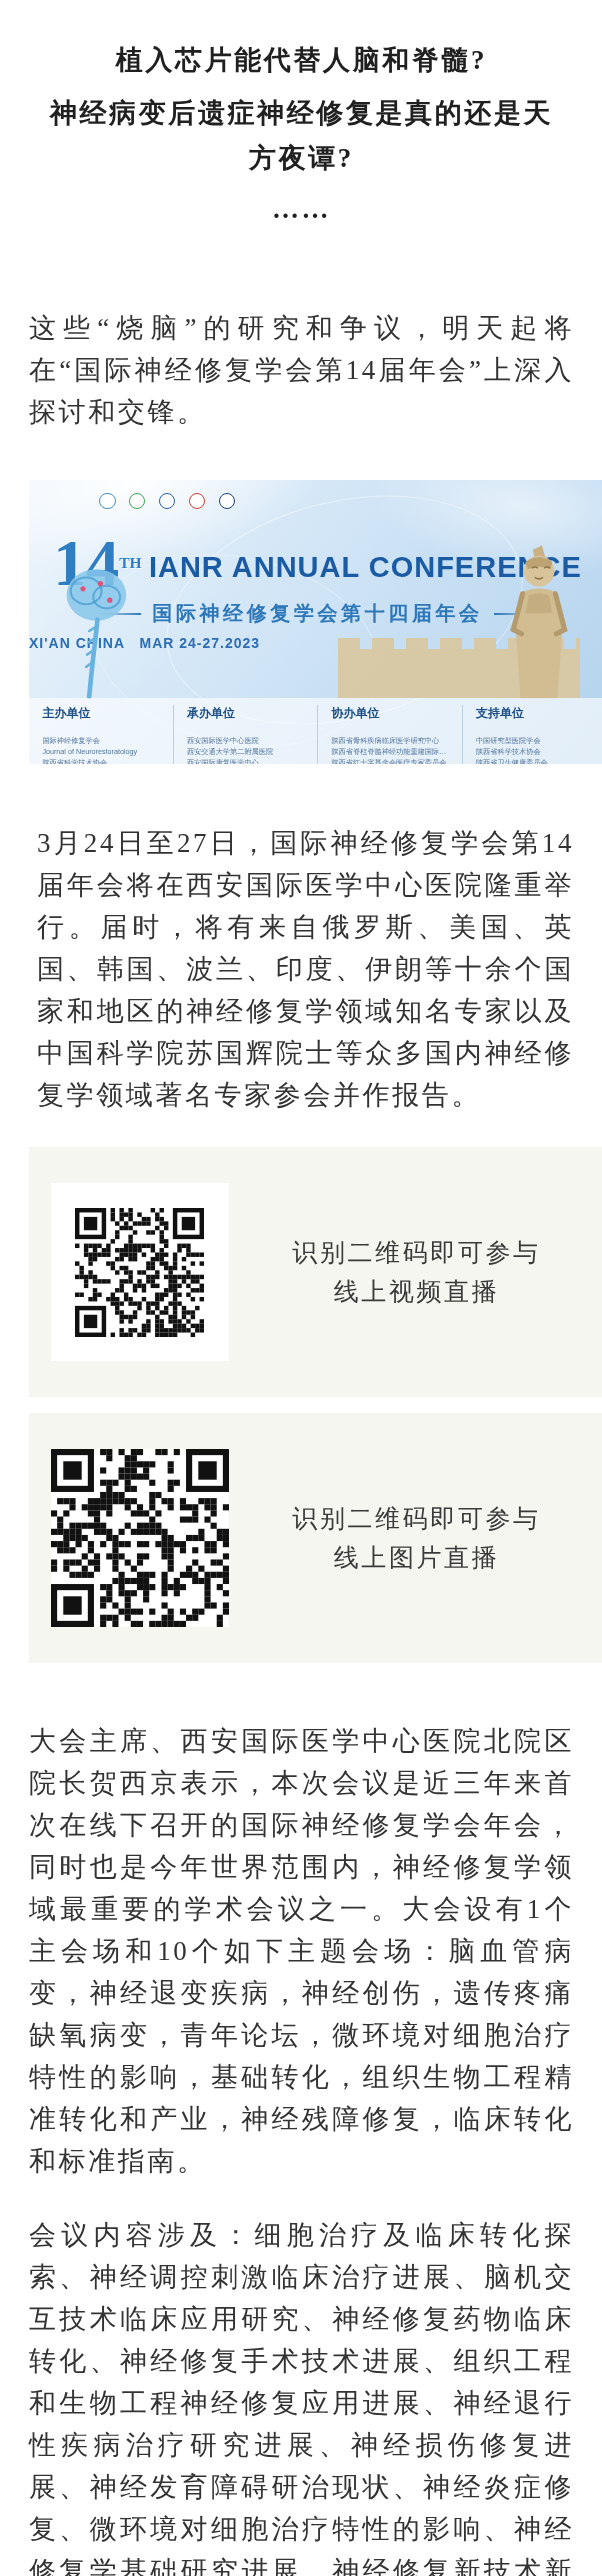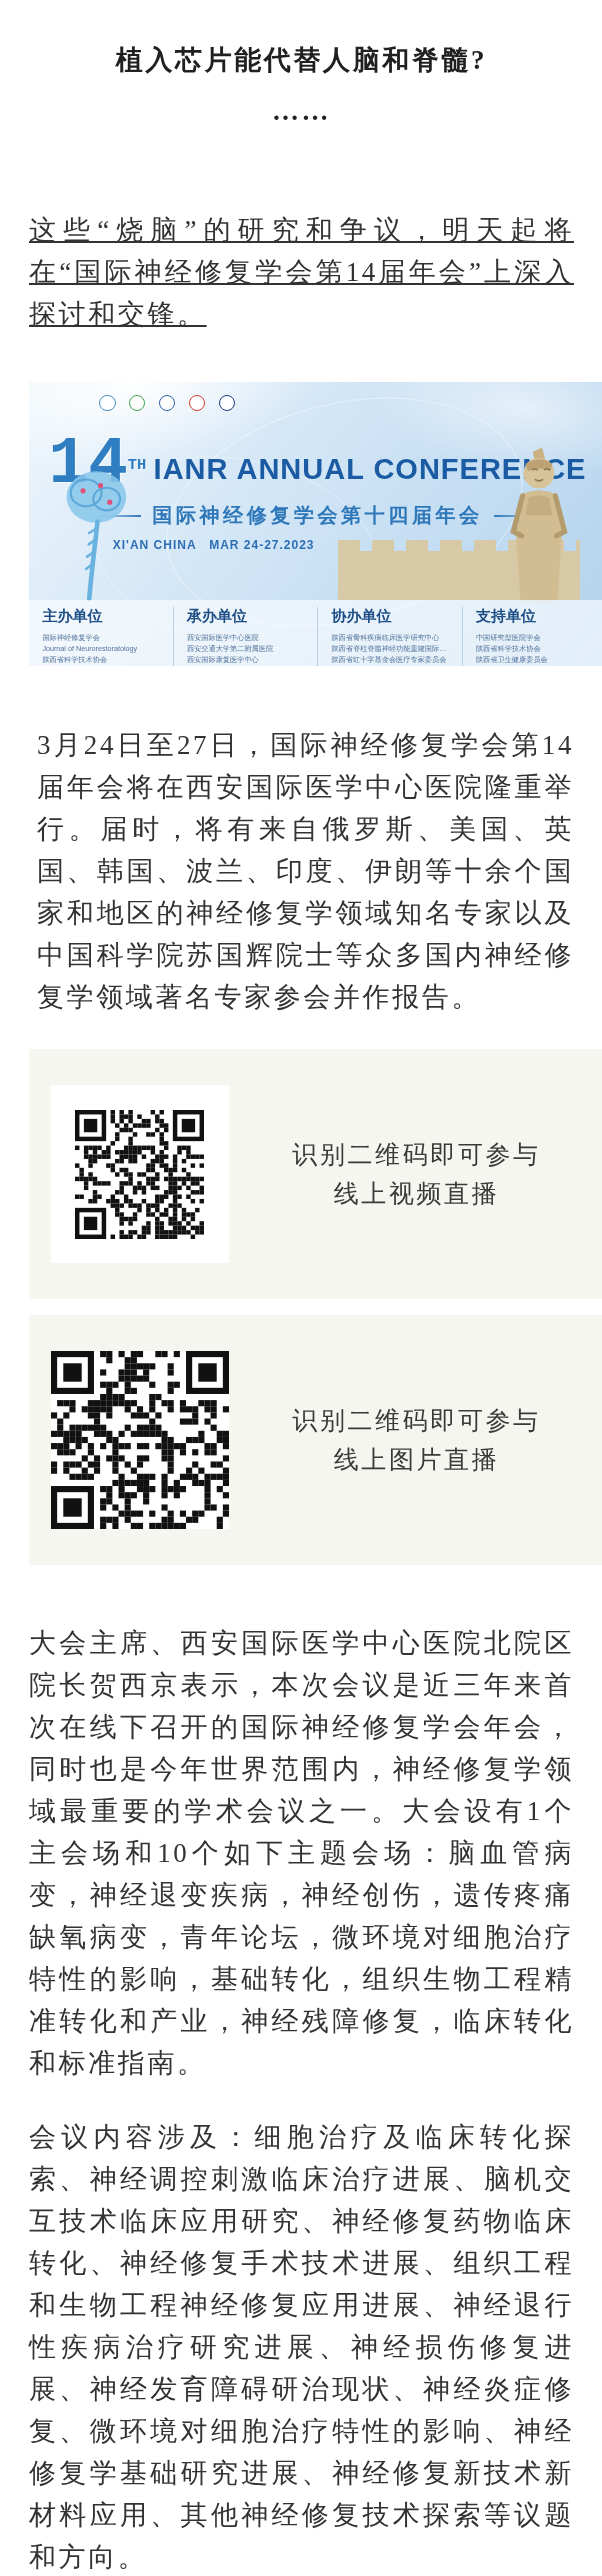--- a/index.html
+++ b/index.html
@@ -24,21 +24,21 @@
     margin:8px;text-align:center;font-weight:bold;color:#202020;
     font-size:27px;line-height:45px;letter-spacing:2.6px;
   }
   .headline .ellipsis{margin-top:8.2px;line-height:41px;}
   
   .para{
     font-size:27px;line-height:42px;letter-spacing:2.6px;
     text-align:justify;color:var(--body-text);
     margin:0;
   }
-  .para.intro{margin-top:77px;text-decoration:underline;}
+  .para.intro{margin-top:77px;}
   .para.p2{margin-top:58px;margin-left:8px;}
   .para.p3{margin-top:57px;}
   .para.p4{margin-top:32px;}
   
   .banner{
     position:relative;width:577px;height:284px;margin:47px auto 0 auto;
     background:linear-gradient(128deg,#eef6fc 0%,#d6e8f7 35%,#c2dcf2 70%,#b3d2ec 100%);
     overflow:hidden;
   }
   .swoosh1{position:absolute;left:-93px;top:-82px;width:392px;height:170px;
@@ -47,62 +47,63 @@
   .swoosh2{position:absolute;right:-72px;top:-41px;width:309px;height:134px;
     background:radial-gradient(ellipse at center,rgba(255,255,255,.55) 0%,rgba(255,255,255,0) 70%);
     transform:rotate(6deg);}
   .neural1{position:absolute;left:134px;top:20.6px;width:361px;height:216px;border-radius:50%;
     border:1px solid rgba(255,255,255,.45);transform:rotate(-14deg);}
   .neural2{position:absolute;left:62px;top:77px;width:289px;height:185px;border-radius:50%;
     border:1px solid rgba(255,255,255,.3);transform:rotate(12deg);}
   .logo-row{position:absolute;left:70px;top:12.4px;display:flex;gap:13.4px;}
   .logo-dot{width:16.5px;height:16.5px;border-radius:50%;background:#ffffff;border:1.5px solid;box-sizing:border-box;}
   .banner-title-row{position:absolute;left:0;top:56px;width:100%;display:flex;justify-content:center;align-items:flex-start;gap:7.2px;}
-  .banner-num{font-family:Liberation Mono, monospace;font-size:66px;line-height:54px;font-weight:bold;
+  .banner-num{font-family:Liberation Serif, serif;font-size:66px;line-height:54px;font-weight:bold;
     color:#2f7ec2;text-shadow:1px 1px 0 rgba(255,255,255,.6);}
   .banner-num sup{font-size:15.5px;vertical-align:top;}
   .banner-en{font-family:"Liberation Sans",sans-serif;font-size:29px;font-weight:bold;color:var(--accent-blue);
     letter-spacing:1px;margin-top:14.4px;}
   .banner-cn-row{position:absolute;left:0;top:120px;width:100%;display:flex;justify-content:center;align-items:center;gap:11.3px;}
   .cn-line{width:44px;height:2.1px;background:linear-gradient(90deg,rgba(46,119,184,.1),#2e77b8);}
   .cn-line.right{background:linear-gradient(90deg,#2e77b8,rgba(46,119,184,.1));}
   .banner-cn{font-size:20px;font-weight:bold;color:var(--banner-blue);letter-spacing:3.6px;}
-  .banner-date{position:absolute;left:0;top:155px;width:64%;text-align:center;
-    font-family:"Liberation Sans",sans-serif;font-size:12px;font-weight:bold;color:#2d6db3;letter-spacing:1px;}
+  .banner-date{position:absolute;left:0;top:155px;width:64%;text-align:left;
+    font-family:"Liberation Sans",sans-serif;font-size:14px;font-weight:bold;color:#2d6db3;letter-spacing:1px;}
   .wall{position:absolute;right:26px;bottom:66px;width:242px;height:49px;background:rgba(217,199,160,.92);}
   .wall:before{content:"";position:absolute;top:-11.3px;left:0;width:100%;height:11.3px;
     background:repeating-linear-gradient(90deg,rgba(217,199,160,.92) 0 21.6px,transparent 21.6px 34px);}
   .brain-svg{position:absolute;left:27px;bottom:61px;}
   .warrior-svg{position:absolute;right:27px;bottom:65px;}
   .org-strip{position:absolute;left:0;bottom:0;width:100%;height:66px;
     background:rgba(255,255,255,.62);display:flex;align-items:flex-start;
     padding:7.2px 0 5.2px 0;box-sizing:border-box;}
   .org-col{flex:1;padding:0 9.3px 0 13.4px;border-left:0.5px solid #b9cfe4;min-width:0;}
   .org-col:first-child{border-left:none;}
-  .org-header{font-family:"Liberation Sans",sans-serif;font-size:15px;font-weight:bold;color:#1c4e85;margin-bottom:7px;}
+  .org-header{font-family:"Liberation Sans",sans-serif;font-size:12px;font-weight:bold;color:#1c4e85;margin-bottom:14px;}
   .org-item{font-family:"Liberation Sans",sans-serif;font-size:7.2px;color:#53749b;line-height:10.8px;
     white-space:nowrap;overflow:hidden;text-overflow:ellipsis;}
   
   .qr-block{
     width:596px;margin:0 auto;background:var(--qr-bg);
     display:flex;align-items:center;box-sizing:border-box;
     padding:27px 20.6px 27px 20.6px;height:250px;
   }
   .qr-block.first{margin-top:31px;}
   .qr-block.second{margin-top:15.5px;}
   .qr-box{width:178px;height:178px;background:#ffffff;display:flex;align-items:center;justify-content:center;flex:0 0 auto;margin-left:1px;}
   .qr-box.flat{background:transparent;}
   .qr-label{flex:1;text-align:center;}
   .qr-label p{margin:0;font-size:25px;line-height:39px;letter-spacing:2.6px;color:#3a3a3a;}
 </style>
 </head>
 <body>
 
 <div class="headline">
   <p>植入芯片能代替人脑和脊髓?</p>
+  <p>神经病变后遗症神经修复是真的还是天方夜谭?</p>
   <p class="ellipsis">……</p>
 </div>
 
 <p class="para intro">这些“烧脑”的研究和争议，明天起将在“国际神经修复学会第14届年会”上深入探讨和交锋。</p>
 
 <div class="banner">
   <div class="swoosh1"></div>
   <div class="swoosh2"></div>
   <div class="neural1"></div>
   <div class="neural2"></div>

